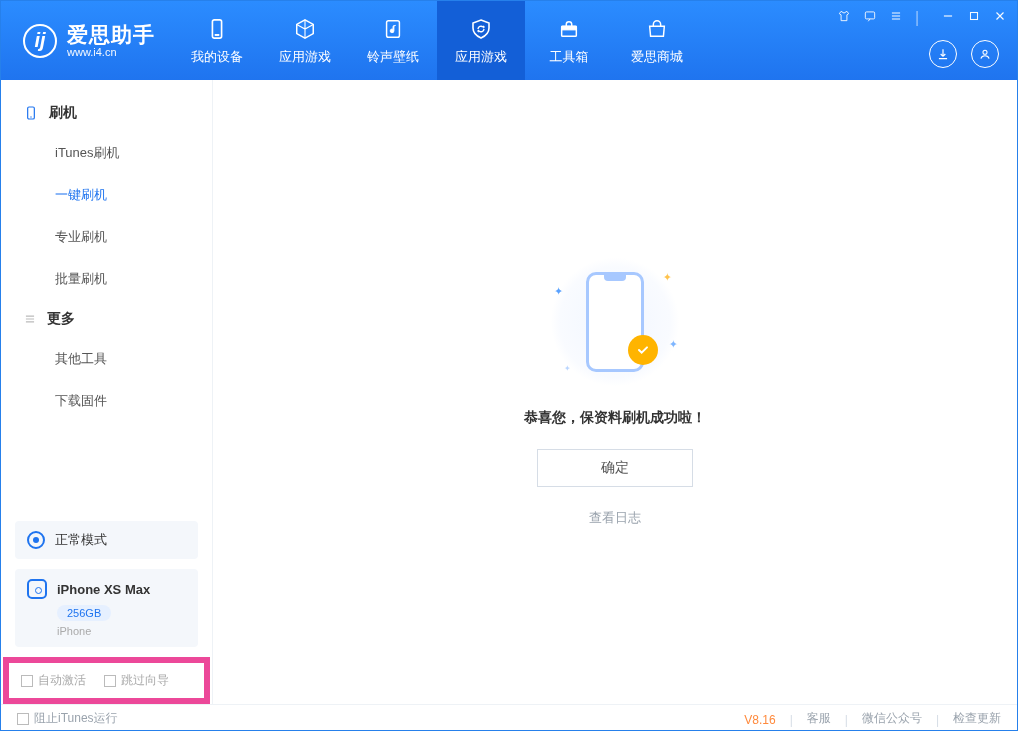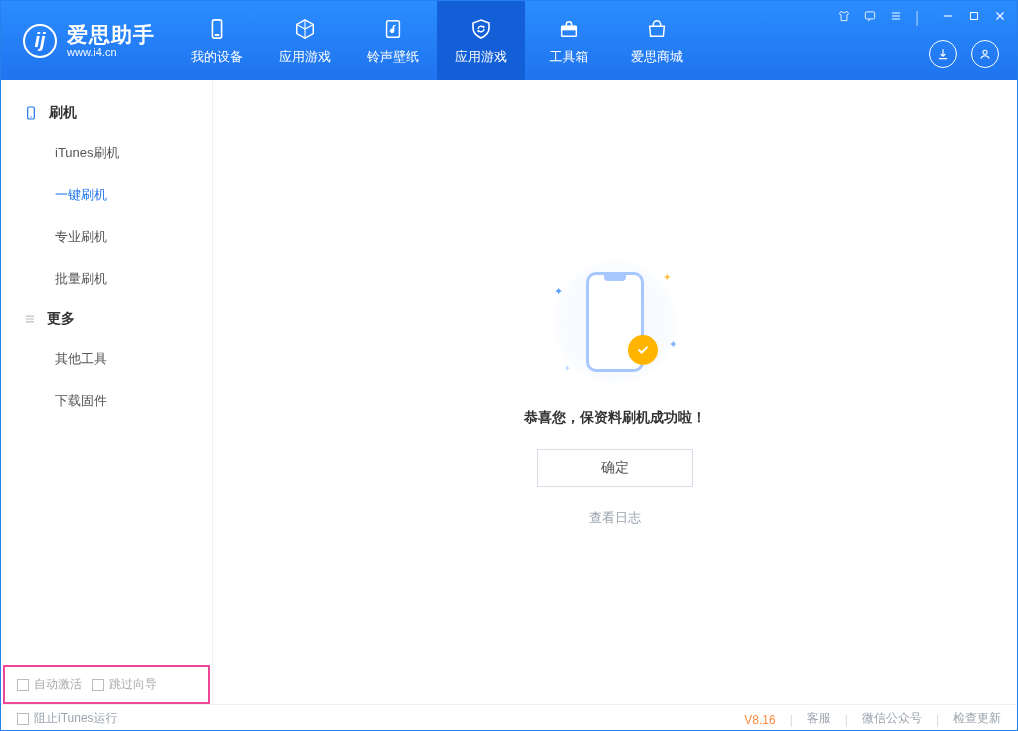--- a/index.html
+++ b/index.html
@@ -41,21 +41,21 @@
 .mode-dot::after { content: ""; position: absolute; width: 6px; height: 6px; background: #1f74ef; border-radius: 50%; left: 4px; top: 4px; }
 
 .device-box { background: #f4f7fb; border-radius: 4px; padding: 10px 12px; }
 .device-row { display: flex; align-items: center; gap: 10px; }
 .device-icon { width: 20px; height: 20px; border: 2px solid #1f74ef; border-radius: 5px; position: relative; }
 .device-icon::after { content: ""; position: absolute; width: 5px; height: 5px; border: 1.5px solid #1f74ef; border-radius: 50%; left: 5.5px; top: 5.5px; }
 .device-name { font-size: 13px; font-weight: 700; color: #333; }
 .device-badge { display: inline-block; margin-top: 6px; margin-left: 30px; background: #e6f0ff; color: #1f74ef; font-size: 11px; padding: 2px 10px; border-radius: 10px; }
 .device-type { margin-left: 30px; margin-top: 4px; font-size: 11px; color: #aaa; }
 
-.checkbox-row { border: 2px solid #ec4899; padding: 9px 12px; display: flex; gap: 10px; align-items: center; margin: 0 2px; }
+.checkbox-row { border: 6px solid #ec4899; padding: 9px 12px; display: flex; gap: 18px; align-items: center; margin: 0 2px; }
 .cb { display: flex; align-items: center; gap: 5px; font-size: 12px; color: #aaa; cursor: pointer; }
 .cb-box { width: 12px; height: 12px; border: 1px solid #bbb; }
 
 
 .main { flex: 1; display: flex; flex-direction: column; align-items: center; justify-content: center; gap: 22px; }
 .phone-illustration { width: 130px; height: 130px; position: relative; display: flex; align-items: center; justify-content: center; }
 .phone-bg { position: absolute; width: 130px; height: 130px; background: radial-gradient(circle, #f1f6ff 0%, #f9fbff 60%, transparent 70%); border-radius: 50%; }
 .phone { position: relative; width: 58px; height: 100px; border: 3px solid #a7c8ff; border-radius: 10px; background: #fff; }
 .phone .notch { position: absolute; top: 0; left: 50%; transform: translateX(-50%); width: 22px; height: 6px; background: #a7c8ff; border-radius: 0 0 4px 4px; }
 .check-badge { position: absolute; right: 22px; bottom: 22px; width: 30px; height: 30px; background: #ffb400; border-radius: 50%; display: flex; align-items: center; justify-content: center; }
@@ -204,20 +204,34 @@
       <svg width="14" height="14" viewBox="0 0 24 24">
           <path d="M5 7h14M5 12h14M5 17h14" stroke="#bbb" stroke-width="2"></path>
         </svg>
       <span>更多</span>
     </div>
     <div class="side-item">其他工具</div>
     <div class="side-item">下载固件</div>
 
     <div class="sidebar-spacer"></div>
 
+    <div class="device-panel">
+      <div class="mode-box">
+        <span class="mode-dot"></span>
+        <span>正常模式</span>
+      </div>
+      <div class="device-box">
+        <div class="device-row">
+          <span class="device-icon"></span>
+          <span class="device-name">iPhone XS Max</span>
+        </div>
+        <div class="device-badge">256GB</div>
+        <div class="device-type">iPhone</div>
+      </div>
+    </div>
 
     <div class="checkbox-row">
       <label class="cb">
           <span class="cb-box"></span>
           <span>自动激活</span>
         </label>
       <label class="cb">
           <span class="cb-box"></span>
           <span>跳过向导</span>
         </label>

